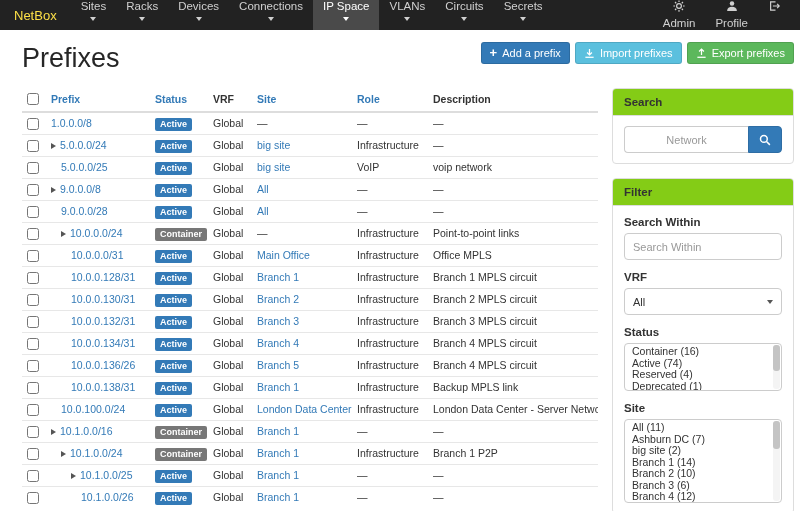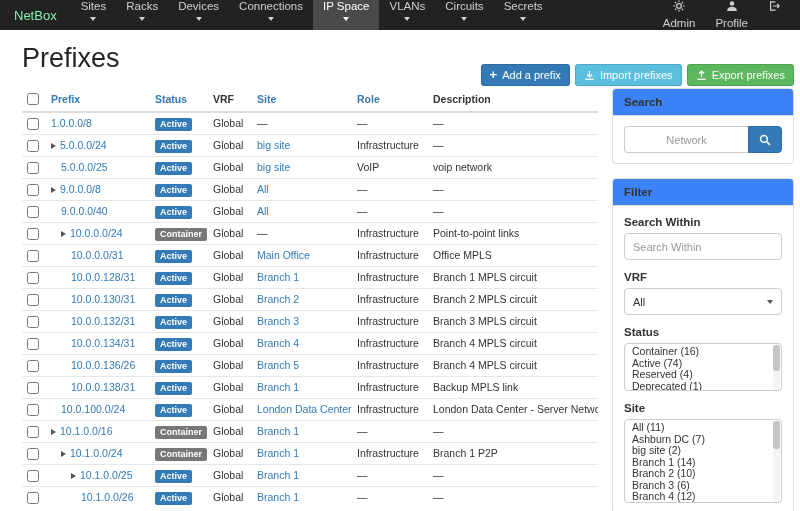--- a/index.html
+++ b/index.html
@@ -1,31 +1,31 @@
 <!DOCTYPE html>
 <html style="--navbar-bg: #222222; --navbar-active-bg: #4a4a4a; --link: #337ab7; --primary: #337ab7; --info: #5bc0de; --success: #5cb85c; --badge-active: #337ab7; --badge-container: #777777;"><head>
 <meta charset="utf-8">
 <style>
   *{box-sizing:border-box;margin:0;padding:0;}
   html,body{width:800px;height:511px;overflow:hidden;background:#fff;
     font-family:"Liberation Sans","DejaVu Sans",sans-serif;color:#333;}
 
   
   .navbar{height:30px;background:var(--navbar-bg,#222);display:flex;align-items:stretch;padding-left:14px;font-size:11.5px;}
-  .brand{display:flex;align-items:center;color:#86efac;font-size:13px;margin-right:14px;cursor:pointer;text-decoration:none;}
+  .brand{display:flex;align-items:center;color:#fde047;font-size:13px;margin-right:14px;cursor:pointer;text-decoration:none;}
   .nav-list{display:flex;list-style:none;align-items:stretch;}
   .nav-item{display:flex;align-items:center;gap:5px;padding:0 10px;color:#d0d0d0;cursor:pointer;white-space:nowrap;flex-direction:column;}
   .nav-item.active{background:var(--navbar-active-bg,#4a4a4a);color:#fff;}
   .nav-right{margin-left:auto;padding-right:10px;}
   .caret{width:0;height:0;border-left:3.5px solid transparent;border-right:3.5px solid transparent;border-top:4px solid currentColor;display:inline-block;}
   .ico{display:inline-flex;align-items:center;}
 
   
   .content{padding:0 6px 0 22px;}
-  .page-head{display:flex;justify-content:space-between;align-items:flex-end;}
+  .page-head{display:flex;justify-content:space-between;align-items:flex-start;}
   h1{font-size:27px;font-weight:500;color:#262626;margin:13px 0 12px;}
   .actions{display:flex;gap:5px;margin-top:12px;}
   .btn{display:inline-flex;align-items:center;gap:5px;border:1px solid rgba(0,0,0,.12);border-radius:3px;color:#fff;font-size:11px;padding:3px 8px;font-family:inherit;cursor:pointer;line-height:14px;}
   .btn-primary{background:var(--primary,#337ab7);}
   .btn-info{background:var(--info,#5bc0de);}
   .btn-success{background:var(--success,#5cb85c);}
   .plus-glyph{font-weight:bold;font-size:13px;line-height:10px;}
 
   
   .main-row{display:flex;gap:14px;align-items:flex-start;}
@@ -40,21 +40,21 @@
   .expand-arrow{display:inline-block;width:0;height:0;border-top:3.5px solid transparent;border-bottom:3.5px solid transparent;border-left:5px solid #555;margin-right:4px;cursor:pointer;}
   .status-badge{display:inline-block;color:#fff;font-size:9px;font-weight:bold;padding:2px 5px;border-radius:2px;line-height:9px;}
   .badge-active{background:var(--badge-active,#337ab7);}
   .badge-container{background:var(--badge-container,#777);}
   .cb-cell input,.cb-head input{width:12px;height:12px;margin:0;vertical-align:middle;}
   .dash{color:#333;}
 
   
   .sidebar{width:182px;flex:none;padding-top:2px;}
   .panel{border:1px solid #ddd;border-radius:4px;margin-bottom:14px;overflow:hidden;background:#fff;}
-  .panel-heading{background:#3b82f6;border-bottom:1px solid #ddd;padding:7px 11px;font-size:11.5px;font-weight:bold;color:#333;}
+  .panel-heading{background:#84cc16;border-bottom:1px solid #ddd;padding:7px 11px;font-size:11.5px;font-weight:bold;color:#333;}
   .panel-body{padding:10px 11px;}
   .input-group{display:flex;}
   .input-group input{flex:1;min-width:0;height:27px;border:1px solid #ccc;border-right:none;border-radius:4px 0 0 4px;padding:0 8px;font-size:11px;font-family:inherit;color:#333;text-align:center;}
   .input-group button{width:34px;height:27px;background:var(--primary,#337ab7);border:1px solid #2e6da4;border-radius:0 4px 4px 0;color:#fff;display:flex;align-items:center;justify-content:center;cursor:pointer;}
   input::placeholder{color:#999;}
   .field-label{display:block;font-size:11.5px;font-weight:bold;margin:11px 0 5px;color:#333;}
   .panel-body .field-label:first-child{margin-top:0;}
   .text-input{width:100%;height:27px;border:1px solid #ccc;border-radius:4px;padding:0 8px;font-size:11px;font-family:inherit;color:#333;}
   .select-box{width:100%;height:27px;border:1px solid #ccc;border-radius:4px;padding:0 8px;font-size:11px;display:flex;align-items:center;justify-content:space-between;background:#fff;cursor:pointer;}
   .select-caret{width:0;height:0;border-left:3.5px solid transparent;border-right:3.5px solid transparent;border-top:4.5px solid #555;}
@@ -223,21 +223,21 @@
               <td class="cb-cell"><input type="checkbox" style=""></td>
               <td class="prefix-cell" style="padding-left: 5px;"><span class="expand-arrow"></span><a class="link">9.0.0.0/8</a></td>
               <td><span class="status-badge badge-active">Active</span></td>
               <td>Global</td>
               <td><a class="link">All</a></td>
               <td>—</td>
               <td class="desc-cell">—</td>
             </tr>
             <tr>
               <td class="cb-cell"><input type="checkbox" style=""></td>
-              <td class="prefix-cell" style="padding-left: 15px;"><a class="link">9.0.0.0/40</a></td>
+              <td class="prefix-cell" style="padding-left: 15px;"><a class="link">9.0.0.0/28</a></td>
               <td><span class="status-badge badge-active">Active</span></td>
               <td>Global</td>
               <td><a class="link">All</a></td>
               <td>—</td>
               <td class="desc-cell">—</td>
             </tr>
             <tr>
               <td class="cb-cell"><input type="checkbox" style=""></td>
               <td class="prefix-cell" style="padding-left: 15px;"><span class="expand-arrow"></span><a class="link">10.0.0.0/24</a></td>
               <td><span class="status-badge badge-container">Container</span></td>

